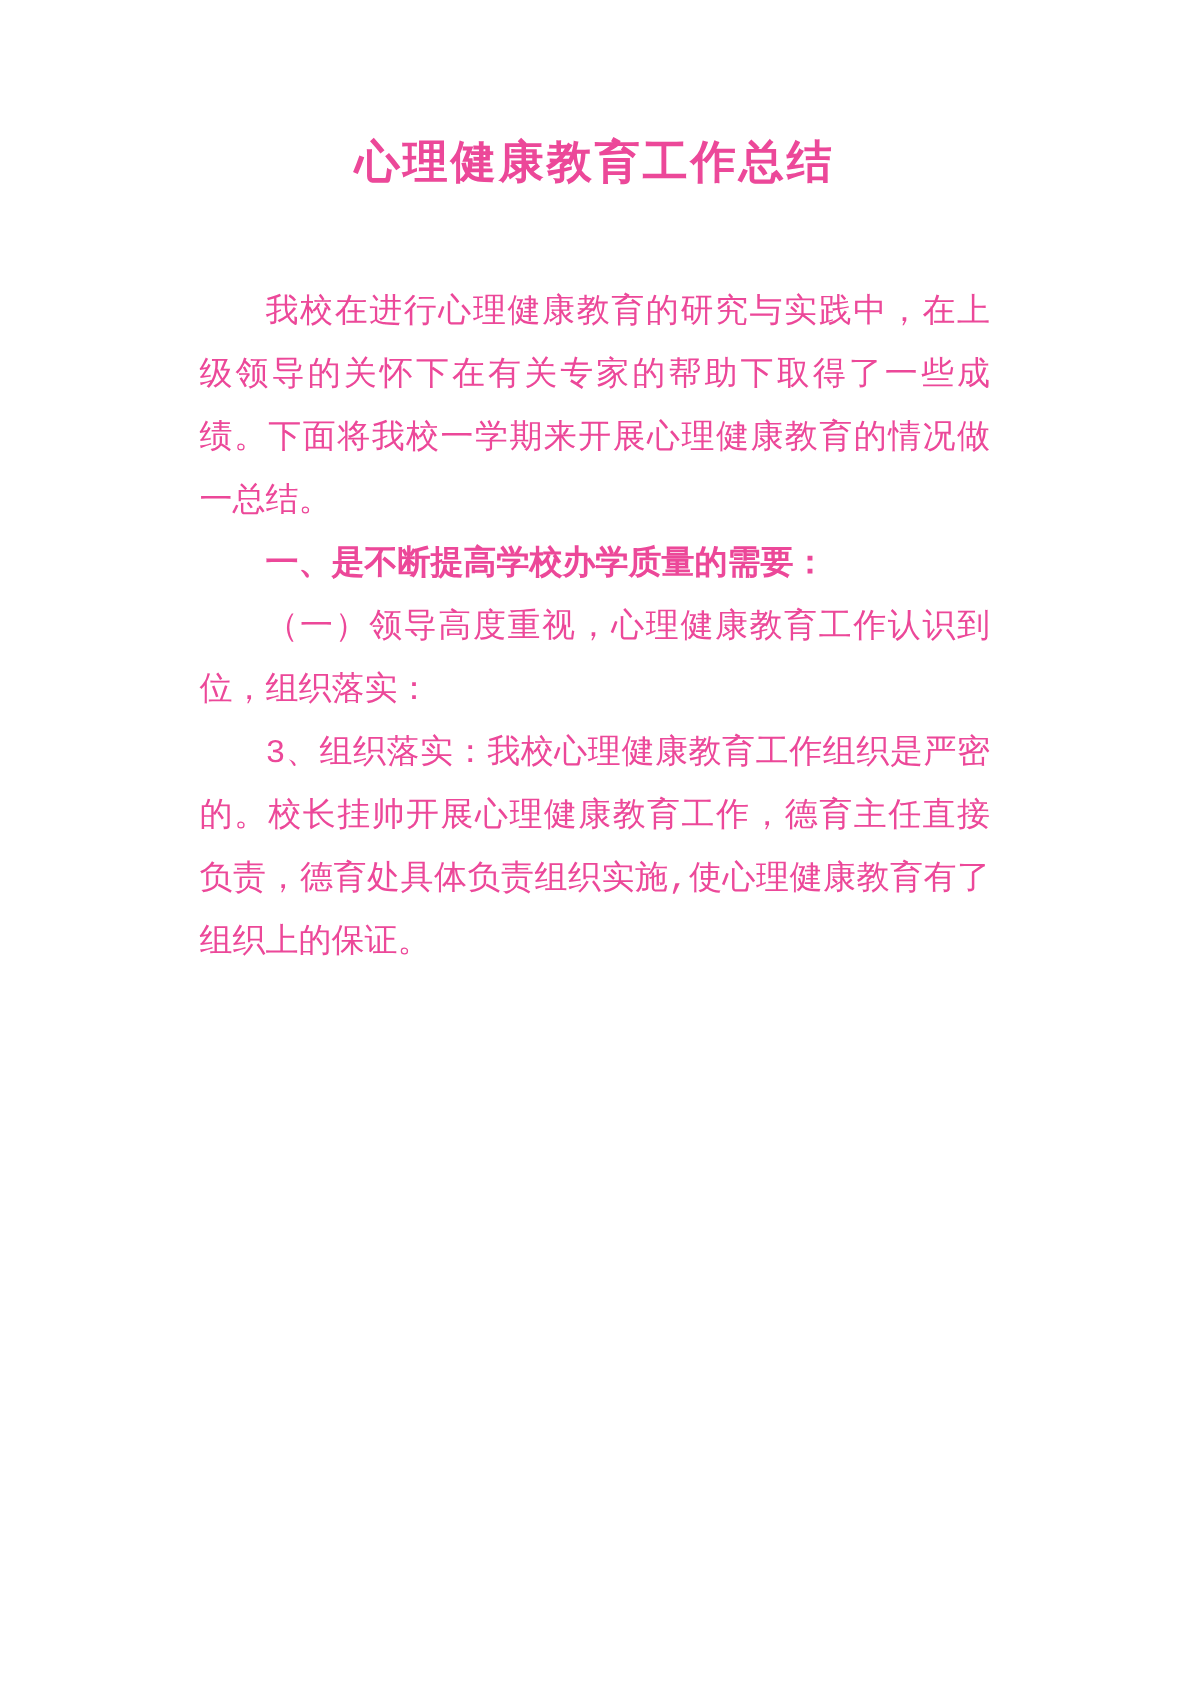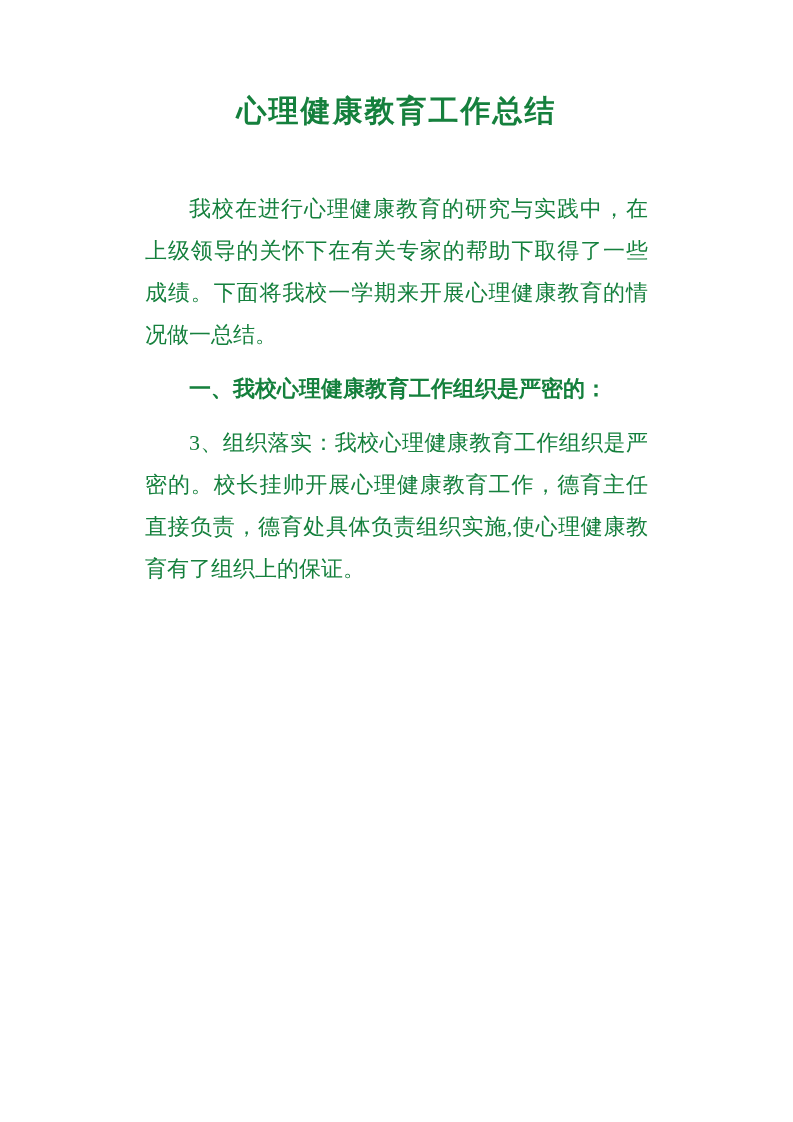--- a/index.html
+++ b/index.html
@@ -7,53 +7,54 @@
     padding: 0;
     background: #ffffff;
   }
   .page {
     position: relative;
     width: 793px;
     height: 1122px;
     background: #ffffff;
     box-sizing: border-box;
     padding: 88px 133px 0 133px;
-    color: #15803d;
-    font-family: Liberation Serif, serif;
+    color: #ec4899;
+    font-family: Liberation Mono, monospace;
     overflow: hidden;
   }
   .doc-title {
     font-size: 30px;
     font-weight: bold;
     text-align: center;
     margin: 0 0 54px 0;
     line-height: 46px;
     letter-spacing: 2px;
     text-indent: 0;
   }
   .page p {
-    margin: 12px;
+    margin: 0;
     font-size: 22px;
     line-height: 42px;
     text-align: justify;
     text-indent: 2em;
     word-break: break-all;
   }
   .heading-para {
     font-weight: bold;
   }
 </style>
 </head>
 <body>
 
 <div class="page">
   <h1 class="doc-title">心理健康教育工作总结</h1>
 
   <p class="body-para">我校在进行心理健康教育的研究与实践中，在上级领导的关怀下在有关专家的帮助下取得了一些成绩。下面将我校一学期来开展心理健康教育的情况做一总结。</p>
 
-  <p class="heading-para">一、我校心理健康教育工作组织是严密的：</p>
+  <p class="heading-para">一、是不断提高学校办学质量的需要：</p>
 
 
 
+  <p class="body-para">（一）领导高度重视，心理健康教育工作认识到位，组织落实：</p>
 
 
   <p class="body-para">3、组织落实：我校心理健康教育工作组织是严密的。校长挂帅开展心理健康教育工作，德育主任直接负责，德育处具体负责组织实施,使心理健康教育有了组织上的保证。</p>
 </div>
 
 </body></html>

